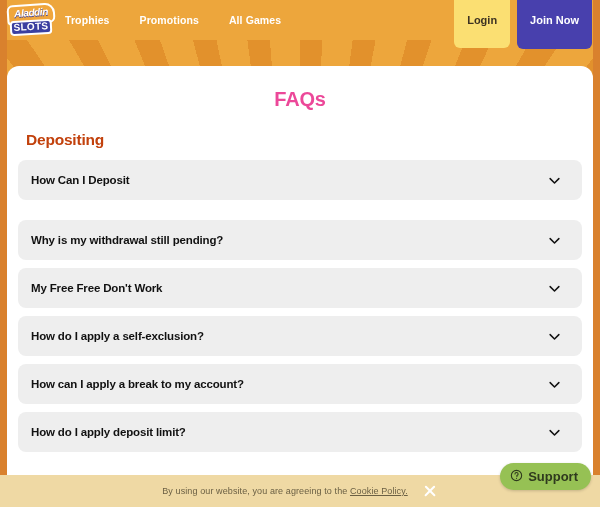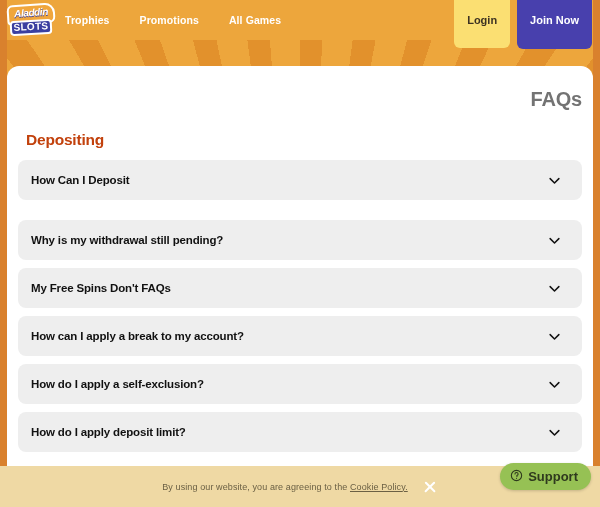--- a/index.html
+++ b/index.html
@@ -160,24 +160,24 @@
     width: 586px;
     min-height: 441px;
     background: #ffffff;
     border-radius: 12px 12px 0 0;
     padding: 22px 11px 0 11px;
     z-index: 4;
     overflow: hidden;
   }
 
   #page-title {
-    text-align: right;
+    text-align: center;
     font-size: 20px;
     font-weight: bold;
-    color: #737373;
+    color: #ec4899;
     letter-spacing: -0.2px;
     margin-bottom: 20px;
   }
 
   .section-heading {
     font-size: 15.5px;
     font-weight: bold;
     color: #c2410c;
     letter-spacing: -0.2px;
     margin: 0 0 11px 8px;
@@ -200,21 +200,21 @@
     font-weight: bold;
     color: #111111;
     letter-spacing: -0.15px;
   }
   .chev { flex: 0 0 auto; display: block; }
 
   
   #cookie-banner {
     position: absolute;
     left: 0; right: 0; bottom: 0;
-    height: 41px;
+    height: 32px;
     background: #efd9a4;
     display: flex;
     align-items: center;
     justify-content: center;
     gap: 14px;
     z-index: 20;
   }
   #cookie-text {
     font-size: 9px;
     color: #6b6044;
@@ -312,37 +312,37 @@
       <div class="section-block">
         <div class="accordion-item">
           <span class="accordion-label">Why is my withdrawal still pending?</span>
           <span>
             <svg class="chev" width="15" height="15" viewBox="0 0 24 24" fill="none" stroke="#111111" stroke-width="2.4" stroke-linecap="round" stroke-linejoin="round">
               <polyline points="5,9 12,16 19,9"></polyline>
             </svg>
           </span>
         </div>
         <div class="accordion-item">
-          <span class="accordion-label">My Free Spins Don't FAQs</span>
+          <span class="accordion-label">My Free Free Don't Work</span>
+          <span>
+            <svg class="chev" width="15" height="15" viewBox="0 0 24 24" fill="none" stroke="#111111" stroke-width="2.4" stroke-linecap="round" stroke-linejoin="round">
+              <polyline points="5,9 12,16 19,9"></polyline>
+            </svg>
+          </span>
+        </div>
+        <div class="accordion-item">
+          <span class="accordion-label">How do I apply a self-exclusion?</span>
           <span>
             <svg class="chev" width="15" height="15" viewBox="0 0 24 24" fill="none" stroke="#111111" stroke-width="2.4" stroke-linecap="round" stroke-linejoin="round">
               <polyline points="5,9 12,16 19,9"></polyline>
             </svg>
           </span>
         </div>
         <div class="accordion-item">
           <span class="accordion-label">How can I apply a break to my account?</span>
-          <span>
-            <svg class="chev" width="15" height="15" viewBox="0 0 24 24" fill="none" stroke="#111111" stroke-width="2.4" stroke-linecap="round" stroke-linejoin="round">
-              <polyline points="5,9 12,16 19,9"></polyline>
-            </svg>
-          </span>
-        </div>
-        <div class="accordion-item">
-          <span class="accordion-label">How do I apply a self-exclusion?</span>
           <span>
             <svg class="chev" width="15" height="15" viewBox="0 0 24 24" fill="none" stroke="#111111" stroke-width="2.4" stroke-linecap="round" stroke-linejoin="round">
               <polyline points="5,9 12,16 19,9"></polyline>
             </svg>
           </span>
         </div>
         <div class="accordion-item">
           <span class="accordion-label">How do I apply deposit limit?</span>
           <span>
             <svg class="chev" width="15" height="15" viewBox="0 0 24 24" fill="none" stroke="#111111" stroke-width="2.4" stroke-linecap="round" stroke-linejoin="round">

